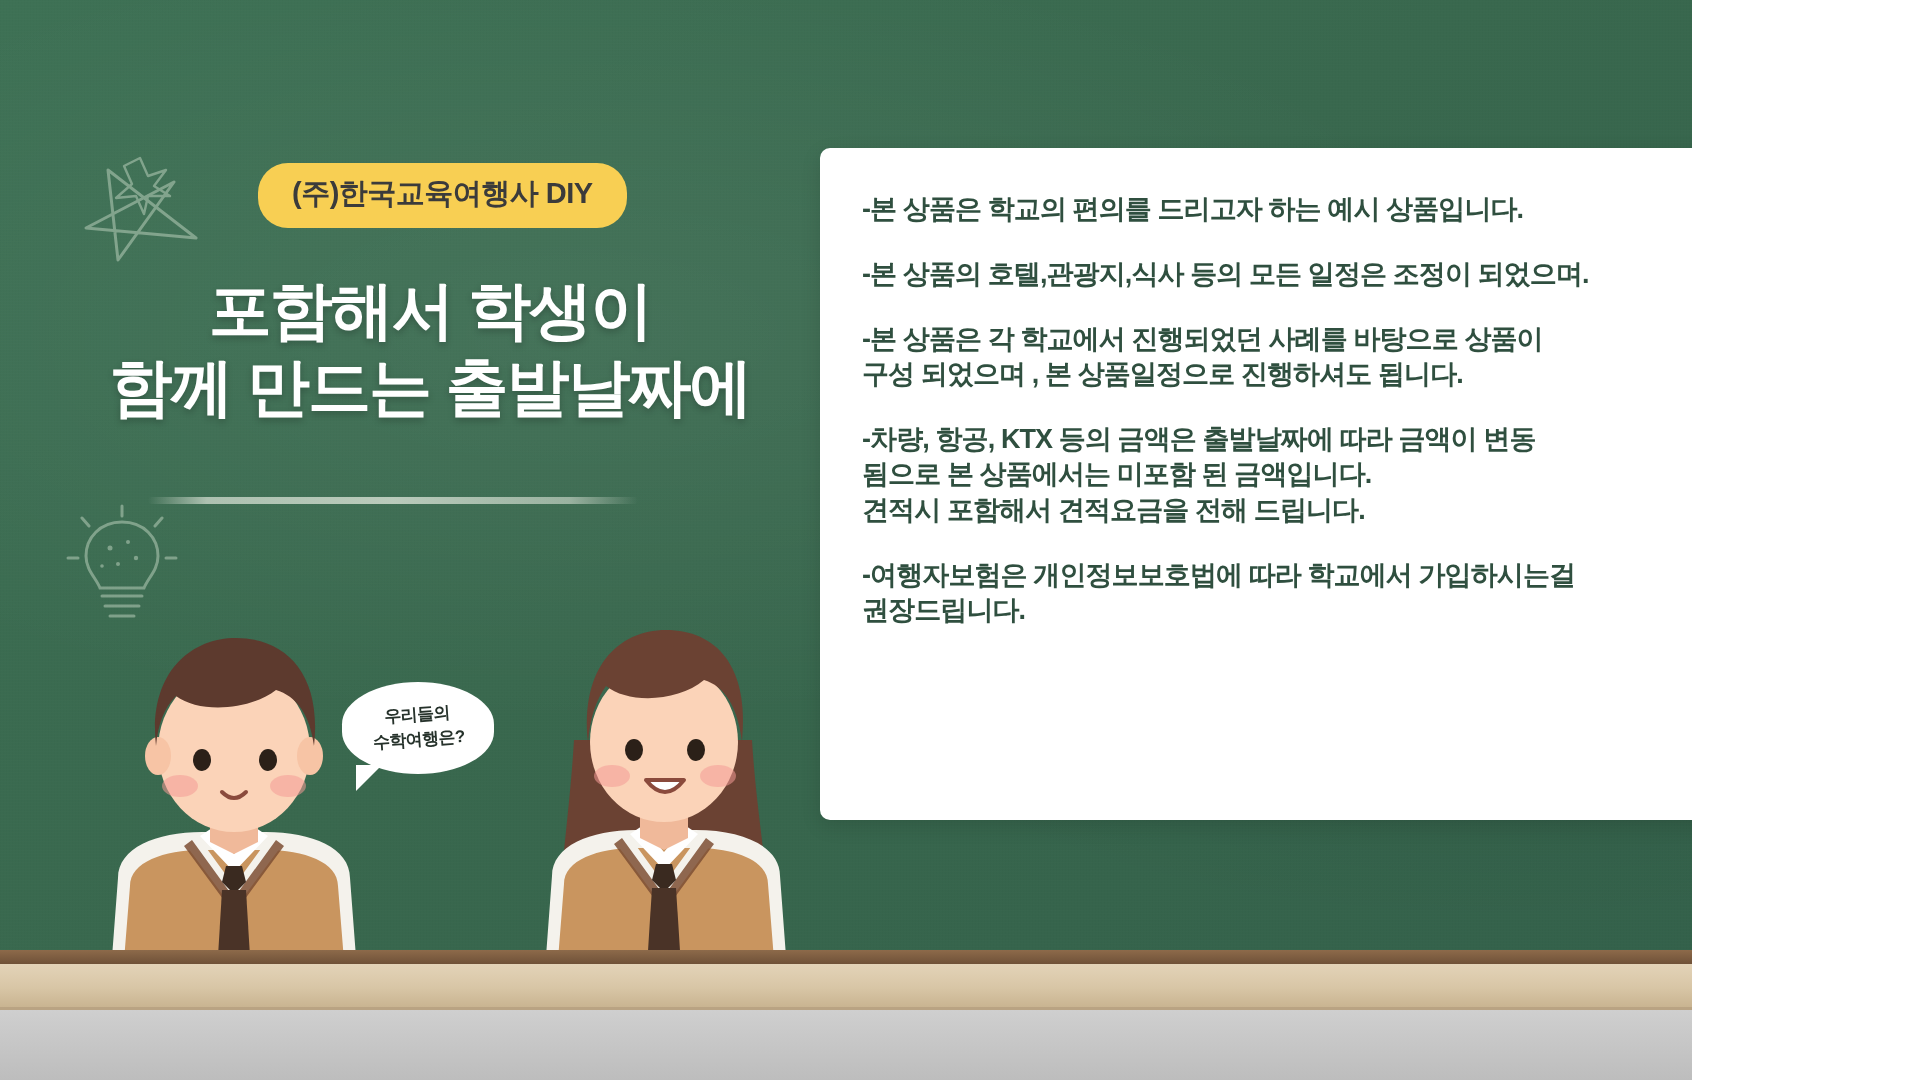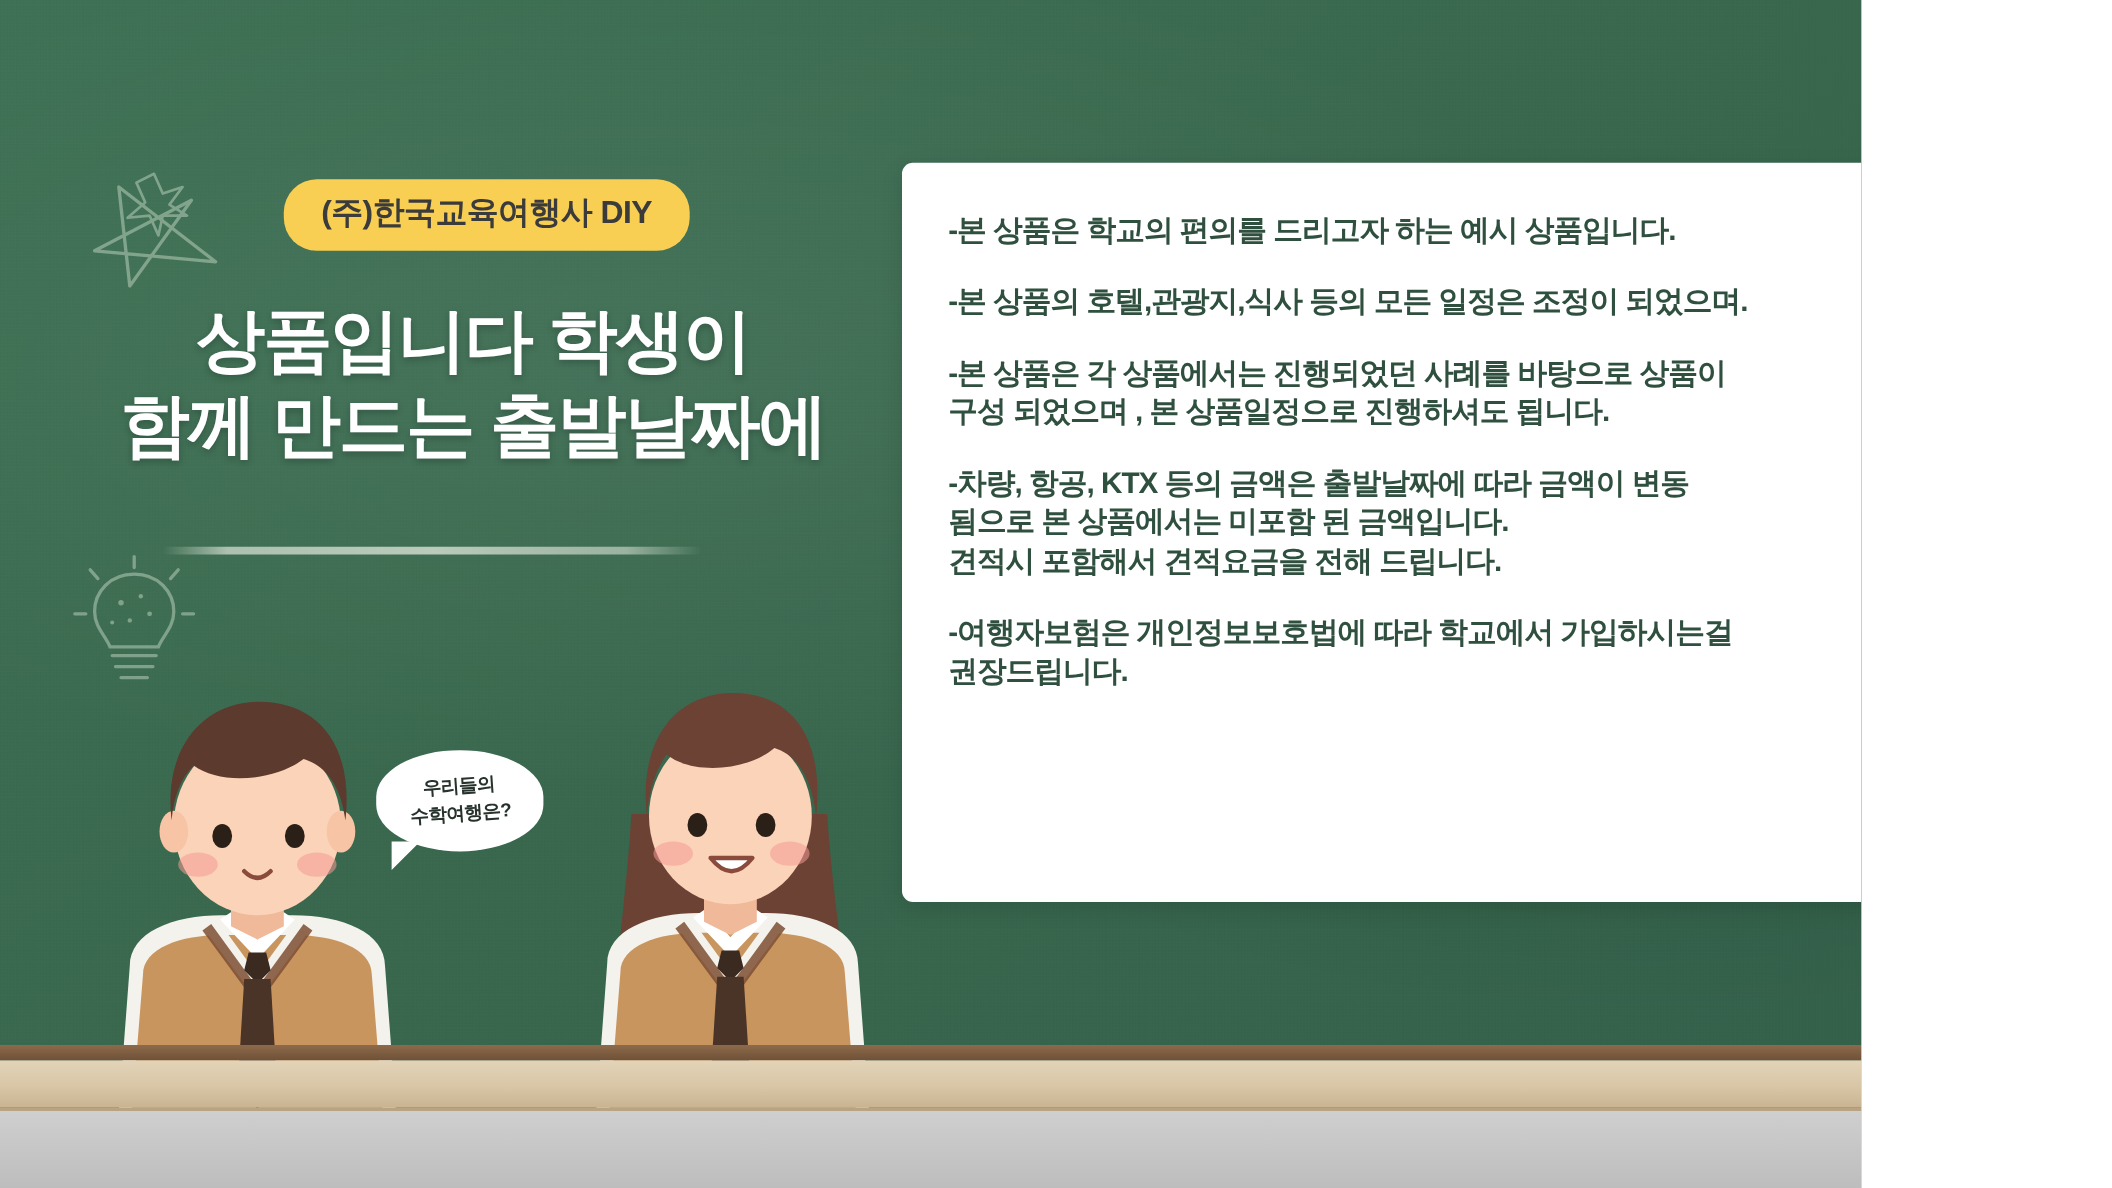--- a/index.html
+++ b/index.html
@@ -196,21 +196,21 @@
         <circle cx="74" cy="58" r="2.2" fill="#cfe0cd" stroke="none"></circle>
         <circle cx="56" cy="64" r="2" fill="#cfe0cd" stroke="none"></circle>
         <circle cx="40" cy="66" r="1.8" fill="#cfe0cd" stroke="none"></circle>
       </g>
     </svg>
   </div>
 
   <div class="badge">(주)한국교육여행사 DIY</div>
 
   <div class="headline">
-    <span>상품입니다 학생이</span>
+    <span>포함해서 학생이</span>
     <span class="l2">함께 만드는 출발날짜에</span>
   </div>
 
   <div class="divider"></div>
 
   <div class="student student-boy">
     <svg width="340" height="400" viewBox="0 0 340 400">
 
       <path d="M58 268 C58 238 96 222 142 222 L206 222 C252 222 290 238 290 268 L300 400 L48 400 Z" fill="#f4f2ec"></path>
       <path d="M70 276 C70 252 104 240 142 240 L206 240 C244 240 278 252 278 276 L288 400 L60 400 Z" fill="#c9955f"></path>
@@ -277,21 +277,21 @@
     <div class="bubble-tail"></div>
     <div class="bubble-text">
       <span>우리들의</span>
       <span>수학여행은?</span>
     </div>
   </div>
 
   <div class="card">
     <div class="bullet">-본 상품은 학교의 편의를 드리고자 하는 예시 상품입니다.</div>
     <div class="bullet">-본 상품의 호텔,관광지,식사 등의 모든 일정은 조정이 되었으며.</div>
-    <div class="bullet">-본 상품은 각 상품에서는 진행되었던 사례를 바탕으로  상품이
+    <div class="bullet">-본 상품은 각 학교에서 진행되었던 사례를 바탕으로  상품이
  구성 되었으며 , 본 상품일정으로 진행하셔도 됩니다.</div>
     <div class="bullet">-차량, 항공, KTX 등의 금액은 출발날짜에 따라 금액이 변동
  됨으로 본 상품에서는 미포함 된 금액입니다.
  견적시 포함해서 견적요금을 전해 드립니다.</div>
     <div class="bullet">-여행자보험은 개인정보보호법에 따라 학교에서 가입하시는걸
  권장드립니다.</div>
   </div>
 
   <div class="ledge-top"></div>
   <div class="ledge"></div>

